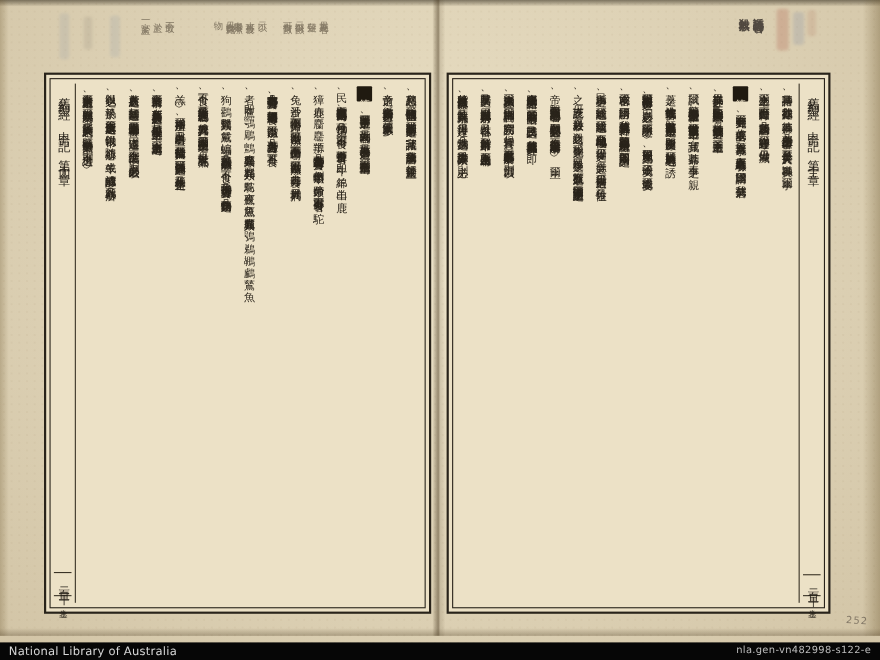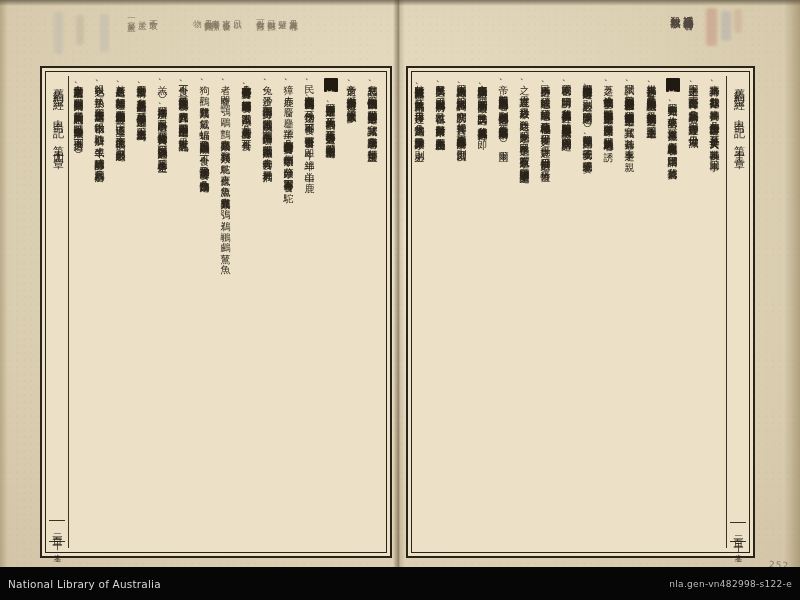--- a/index.html
+++ b/index.html
@@ -58,21 +58,21 @@
   .sm1{left:54px;top:12px;width:9px;height:42px;background:#9aa0a6;opacity:.22;}
   .sm2{left:76px;top:15px;width:8px;height:30px;background:#a09785;opacity:.25;}
   .sm3{left:100px;top:14px;width:9px;height:38px;background:#8f9aa8;opacity:.2;}
   .st1{left:706px;top:8px;width:11px;height:38px;background:#b5705c;opacity:.32;}
   .st2{left:721px;top:11px;width:10px;height:30px;background:#8d95a8;opacity:.28;}
   .st3{left:734px;top:9px;width:8px;height:24px;background:#b98a72;opacity:.25;}
 
   .folio{position:absolute;left:769px;top:560px;font-size:9px;color:#6f6557;
     transform:rotate(4deg);letter-spacing:1px;opacity:.8;}
 
-  .footer{position:absolute;left:0;right:0;bottom:0;height:33px;background:#060606;
+  .footer{position:absolute;left:0;right:0;bottom:0;height:16px;background:#060606;
     display:flex;justify-content:space-between;align-items:center;padding:0 8px;box-sizing:border-box;}
   .footer .lib{color:#d6d6d6;font-size:10.5px;letter-spacing:.2px;}
   .footer .iid{color:#bdbdbd;font-size:9px;letter-spacing:.3px;}
 </style>
 </head>
 <body>
 
 <div class="scan">
   <div class="edge-top"></div>
   <div class="edge-left"></div>

